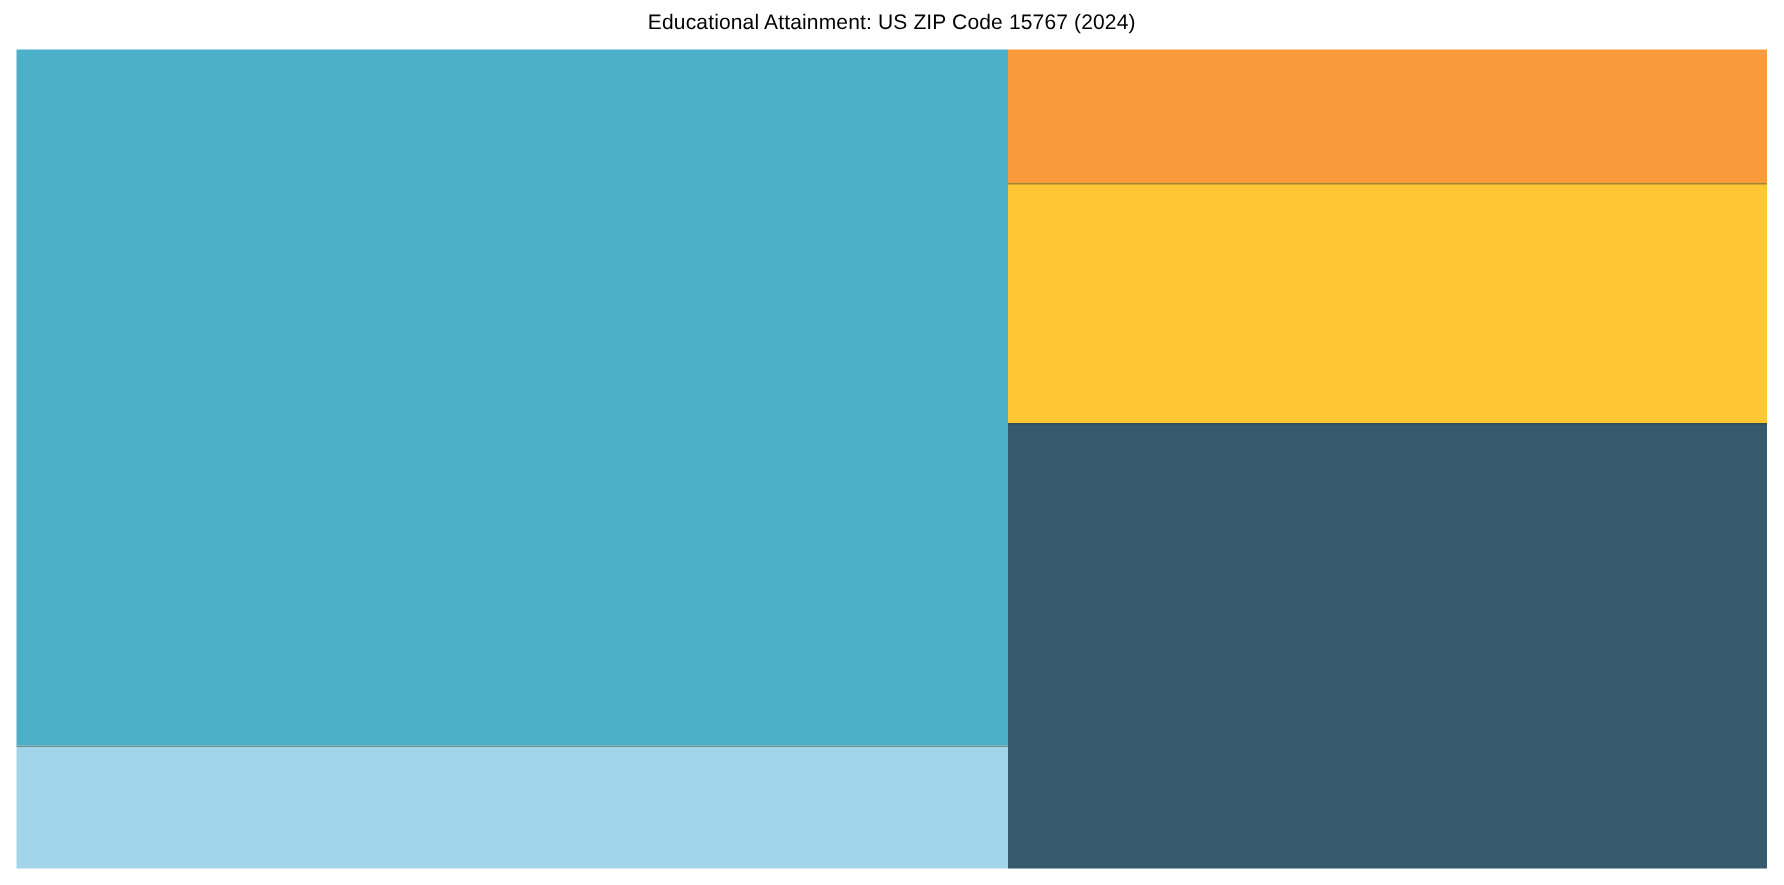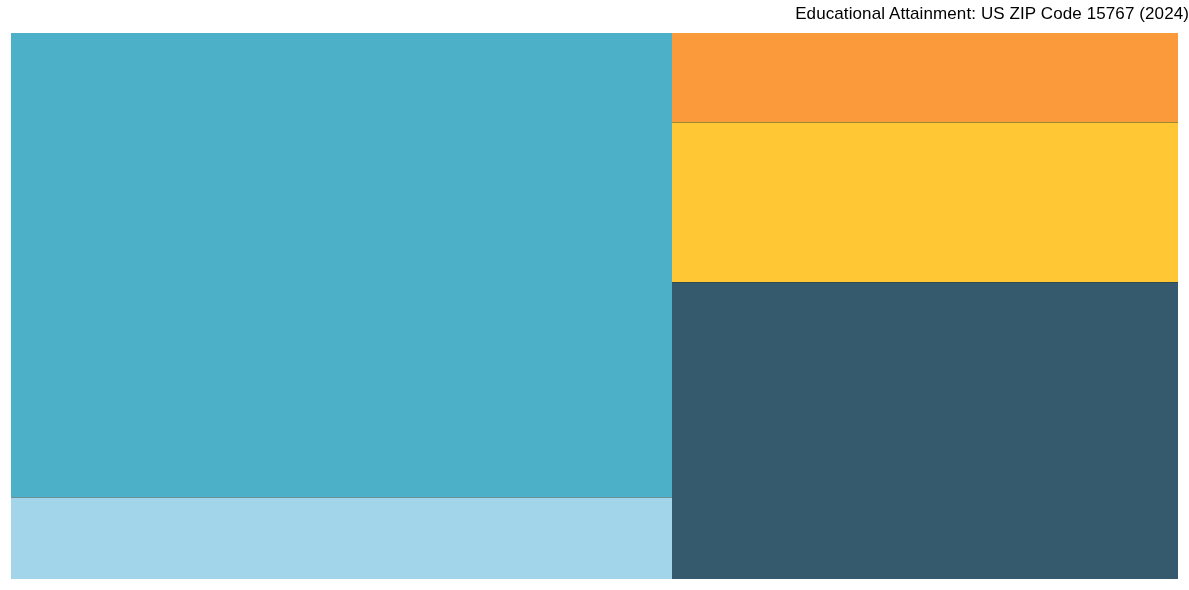--- a/index.html
+++ b/index.html
@@ -22,22 +22,22 @@
     height: 590px;
     background: #ffffff;
   }
 
   
   #chart-title {
     position: absolute;
     left: 0;
     top: 5px;
     width: 1189px;
-    text-align: right;
-    font-size: 17px;
+    text-align: center;
+    font-size: 14px;
     line-height: 18px;
     color: #000000;
     letter-spacing: 0.1px;
     white-space: nowrap;
   }
 
   
   #treemap {
     position: absolute;
     left: 11px;

